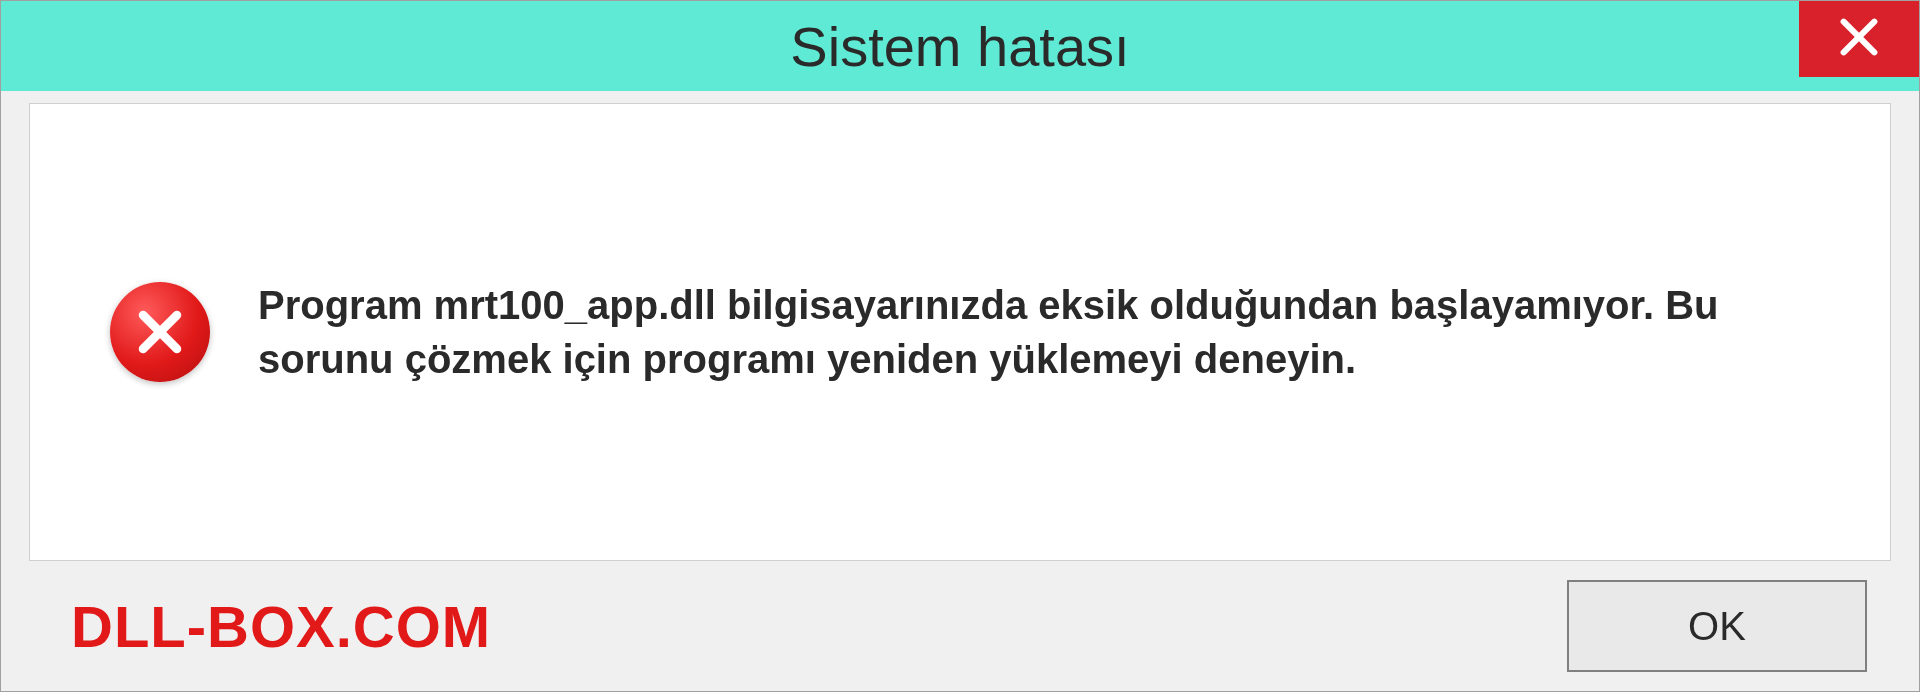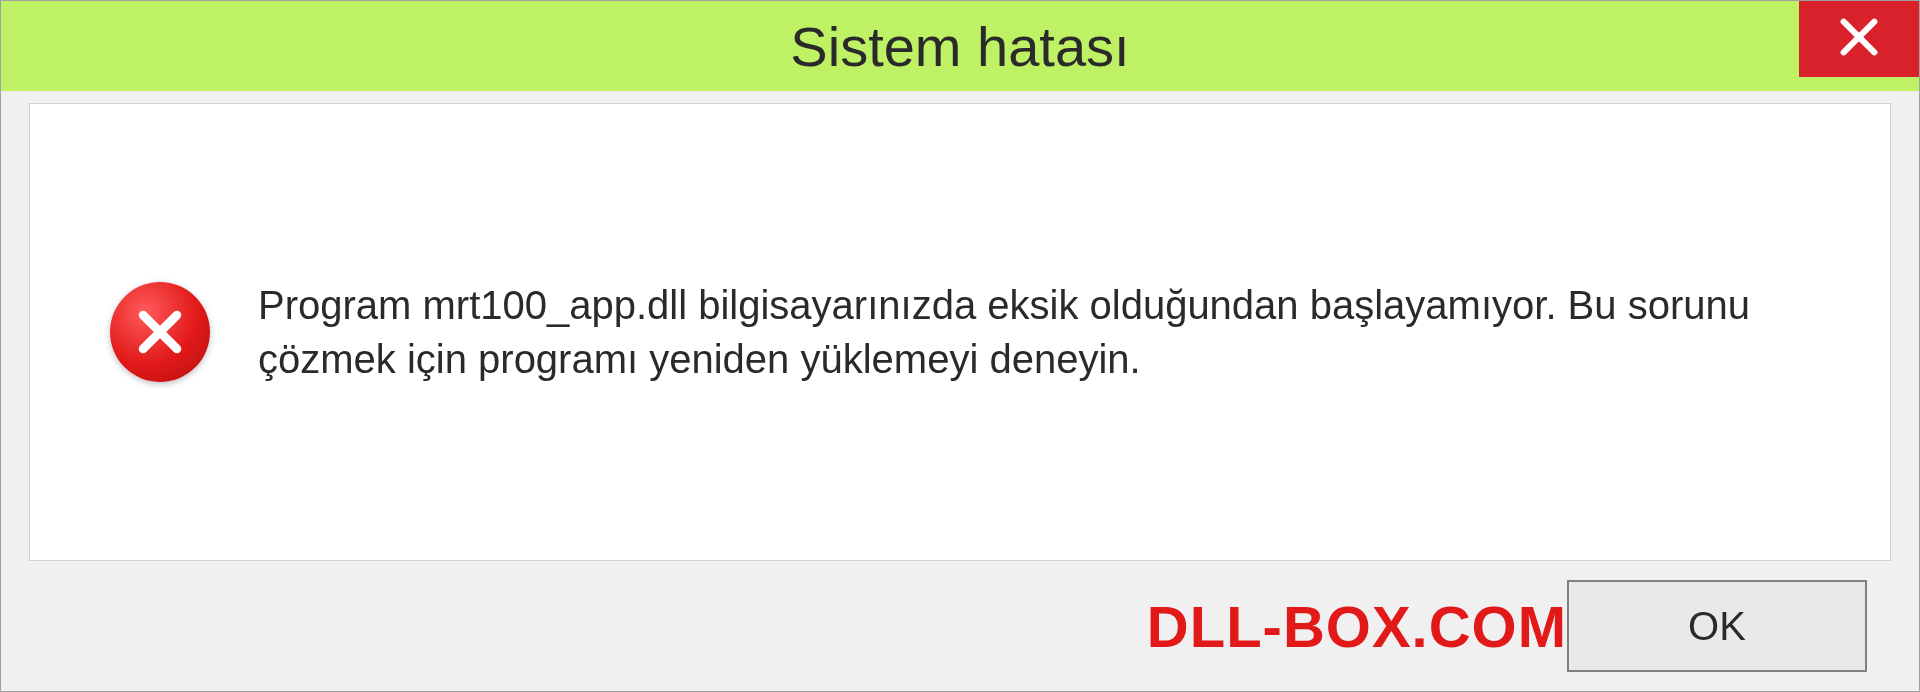--- a/index.html
+++ b/index.html
@@ -22,21 +22,21 @@
       position: relative;
       display: flex;
       flex-direction: column;
     }
     .title-bar {
       height: 90px;
       display: flex;
       align-items: center;
       justify-content: center;
       position: relative;
-      background: #bef264;
+      background: #5eead4;
     }
     .title-text {
       font-size: 56px;
       font-weight: 400;
       color: #2a2a2a;
       text-align: center;
     }
     .close-button {
       position: absolute;
       top: 0;
@@ -79,27 +79,27 @@
       box-shadow: 0 2px 6px rgba(0,0,0,0.25);
     }
     .error-icon-circle svg {
       width: 58px;
       height: 58px;
     }
     .message-text {
       font-size: 40px;
       line-height: 1.35;
       color: #2a2a2a;
-      font-weight: 400;
+      font-weight: 700;
     }
     .footer-bar {
       height: 130px;
       display: flex;
       align-items: center;
-      justify-content: flex-end;
+      justify-content: space-between;
       padding: 0 52px 0 70px;
       background: #f0f0f0;
     }
     .watermark {
       font-family: Arial, "Arial Black", sans-serif;
       font-weight: 900;
       font-size: 58px;
       letter-spacing: 1px;
       color: #e11919;
     }

